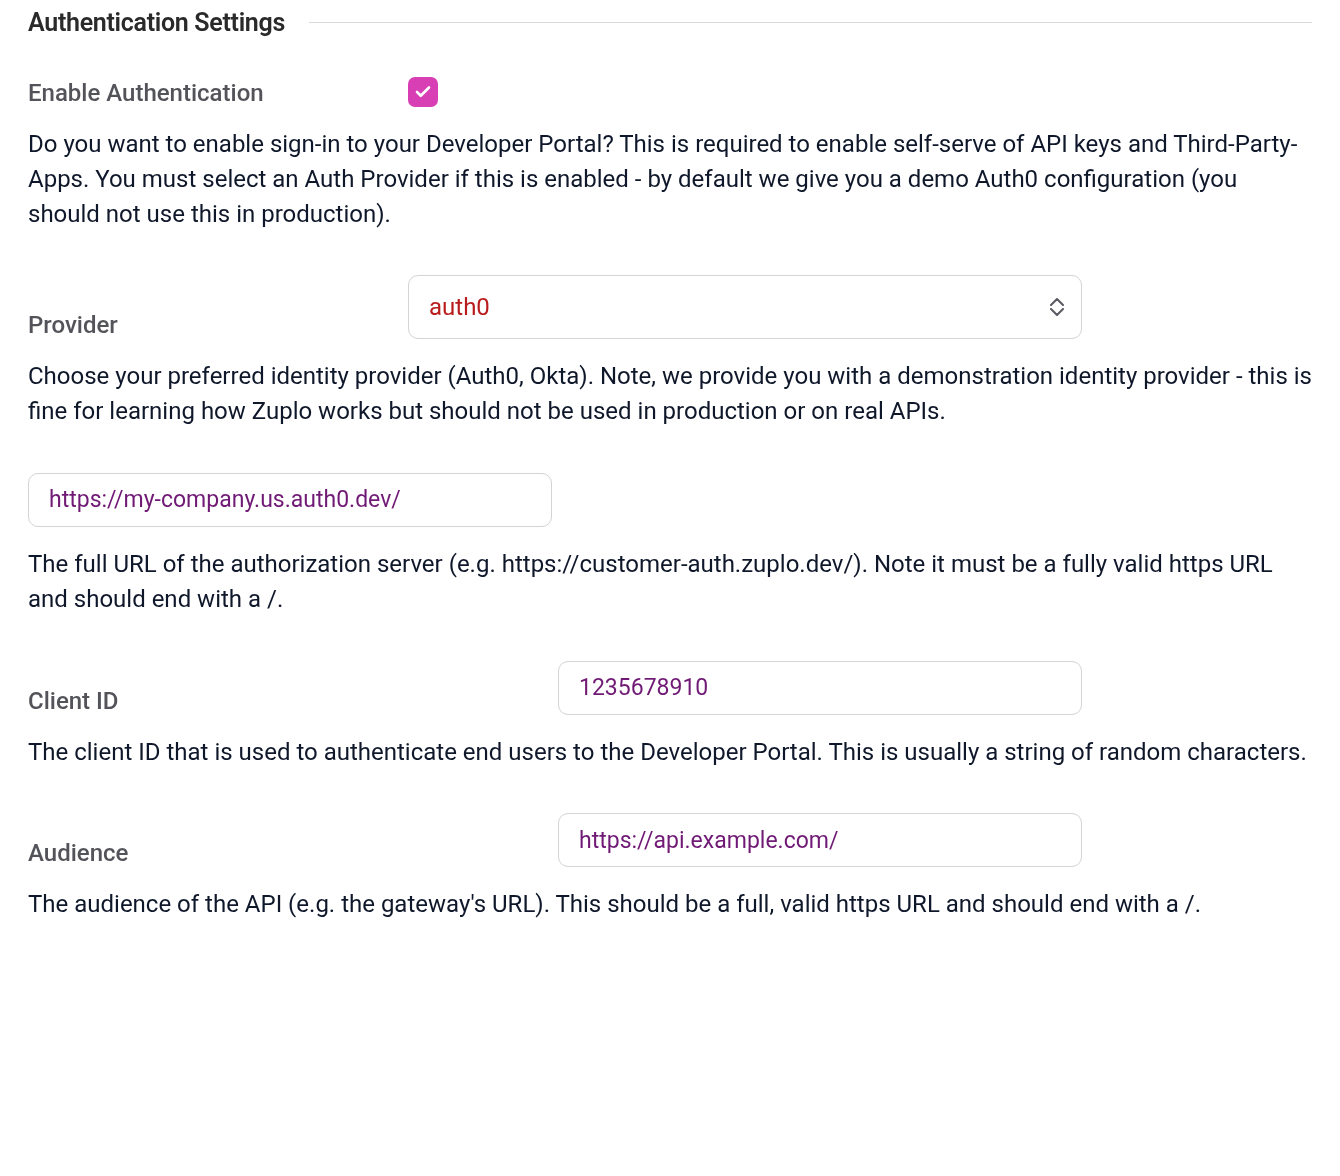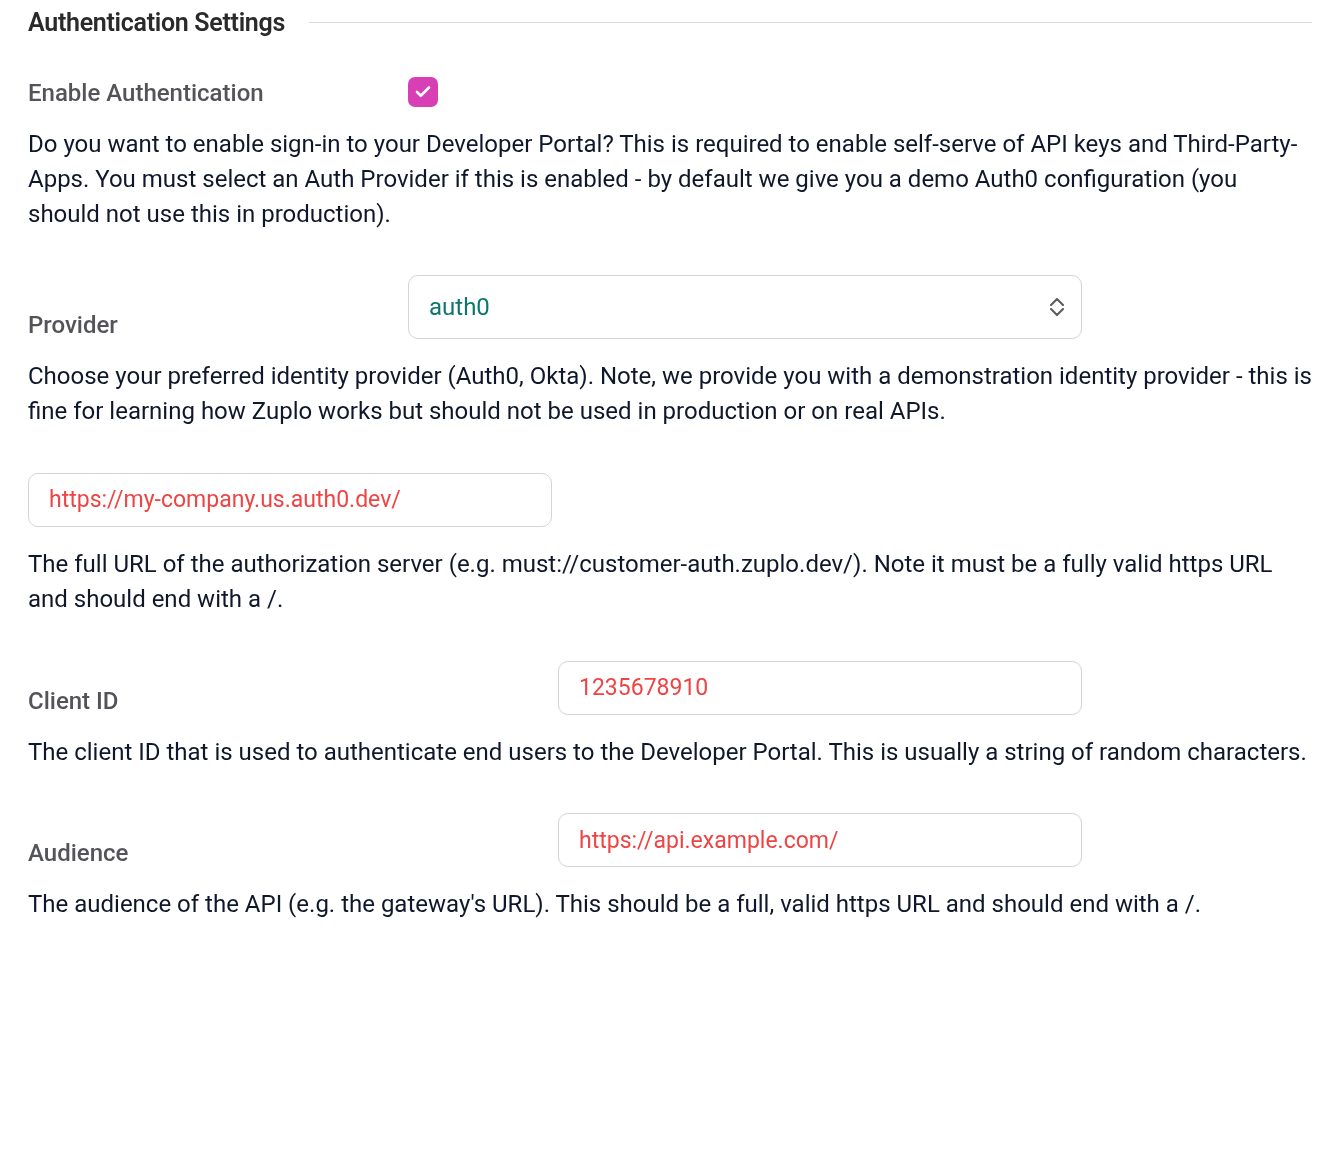--- a/index.html
+++ b/index.html
@@ -81,21 +81,21 @@
       max-width: 674px;
     }
     .select-input {
       width: 100%;
       height: 64px;
       border: 1px solid #d3d3d8;
       border-radius: 10px;
       padding: 0 48px 0 20px;
       font-size: 24px;
       font-family: inherit;
-      color: #0f766e;
+      color: #b91c1c;
       background: #ffffff;
       appearance: none;
       outline: none;
     }
     .select-arrows {
       position: absolute;
       right: 18px;
       top: 50%;
       transform: translateY(-50%);
       pointer-events: none;
@@ -111,21 +111,21 @@
     }
     .text-input {
       flex: 1;
       max-width: 524px;
       height: 54px;
       border: 1px solid #d3d3d8;
       border-radius: 10px;
       padding: 0 20px;
       font-size: 23px;
       font-family: inherit;
-      color: #ef4444;
+      color: #701a75;
       background: #ffffff;
       outline: none;
     }
   </style>
 </head>
 <body>
 
 <div class="section-header">
   <h2 class="section-title">Authentication Settings</h2>
   <div class="section-rule"></div>
@@ -158,21 +158,21 @@
       </div>
     </div>
   </div>
   <p class="help-text">Choose your preferred identity provider (Auth0, Okta). Note, we provide you with a demonstration identity provider - this is fine for learning how Zuplo works but should not be used in production or on real APIs.</p>
 </div>
 
 <div class="form-group">
   <div class="label-row">
     <input type="text" class="text-input" value="https://my-company.us.auth0.dev/" style="">
   </div>
-  <p class="help-text">The full URL of the authorization server (e.g. must://customer-auth.zuplo.dev/). Note it must be a fully valid https URL and should end with a /.</p>
+  <p class="help-text">The full URL of the authorization server (e.g. https://customer-auth.zuplo.dev/). Note it must be a fully valid https URL and should end with a /.</p>
 </div>
 
 <div class="form-group">
   <div class="label-row">
     <div class="field-label field-label-narrow">Client ID</div>
     <input type="text" class="text-input" value="1235678910" style="">
   </div>
   <p class="help-text">The client ID that is used to authenticate end users to the Developer Portal. This is usually a string of random characters.</p>
 </div>
 

